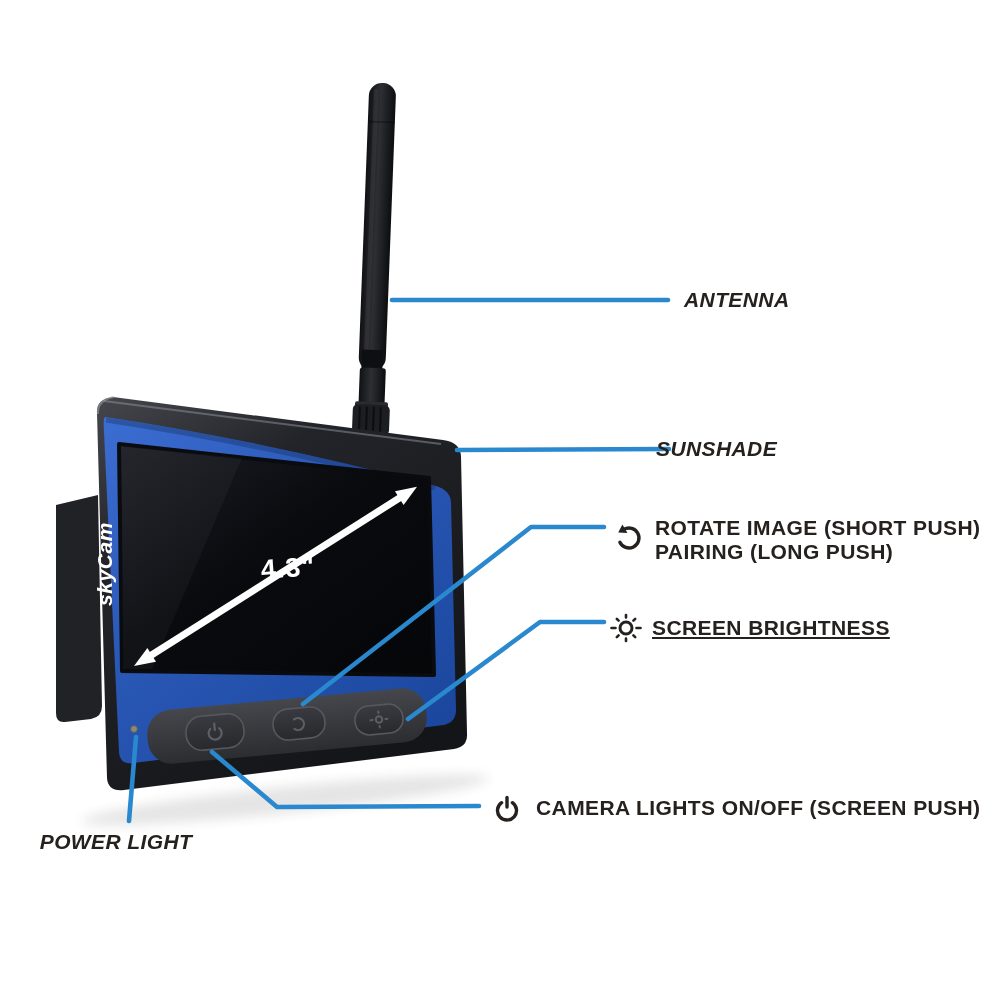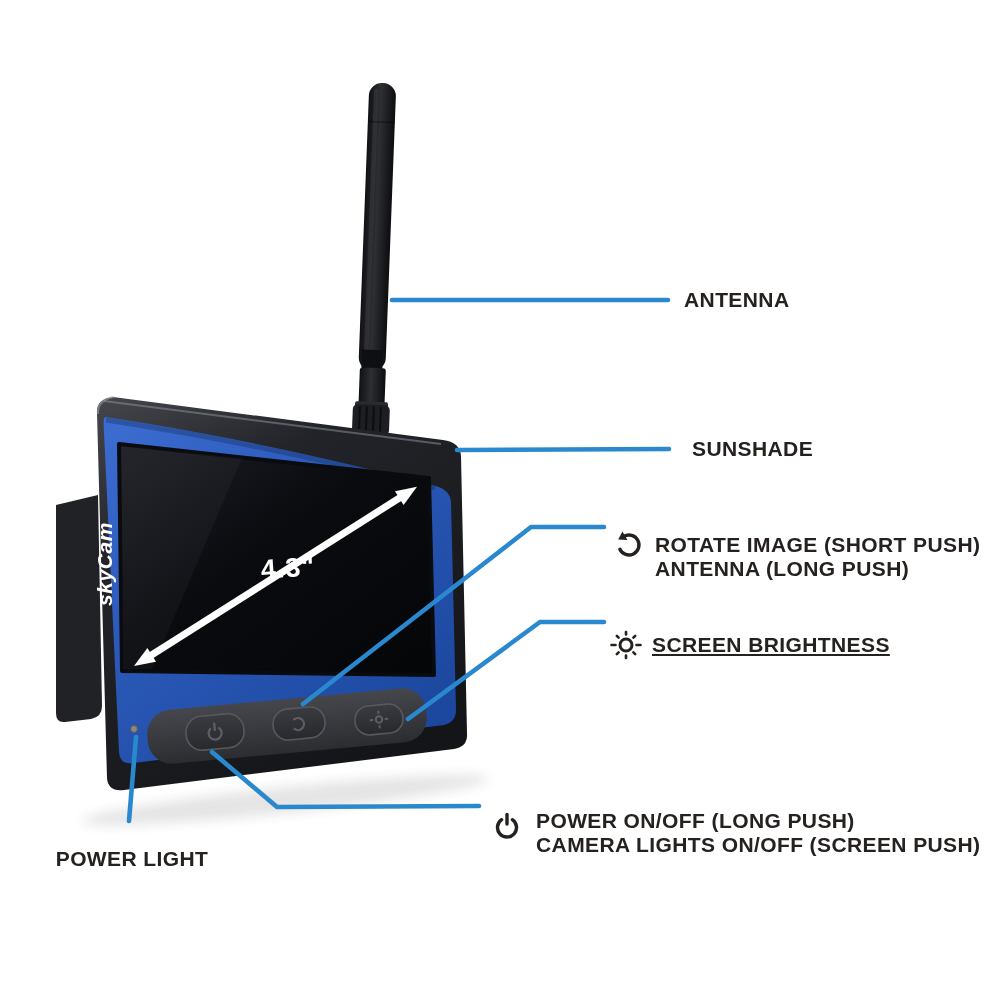--- a/index.html
+++ b/index.html
@@ -1,21 +1,21 @@
 <!DOCTYPE html>
 <html><head>
 <meta charset="utf-8">
 <style>
   html,body{margin:0;padding:0;background:#ffffff;}
   #stage{position:relative;width:1000px;height:1000px;background:#ffffff;overflow:hidden;
          font-family:"Liberation Sans",sans-serif;}
   #art{position:absolute;left:0;top:0;}
   .label{position:absolute;font-weight:700;font-size:21px;line-height:24px;
-         color:#25211f;letter-spacing:.4px;white-space:nowrap;}
-  .callout{position:absolute;display:flex;align-items:flex-start;margin-top:17px;}
+         color:#25211f;letter-spacing:.4px;white-space:nowrap;font-style:italic;}
+  .callout{position:absolute;display:flex;align-items:center;}
   .callout .txt{font-weight:700;font-size:21px;line-height:24px;color:#25211f;
                 letter-spacing:.4px;white-space:nowrap;}
   .icon{flex:0 0 auto;}
   .center2{text-align:center;}
   .on-device{position:absolute;color:#ffffff;font-weight:700;}
   #brand{left:50px;top:551px;width:110px;height:26px;line-height:26px;text-align:center;
          transform:rotate(-90deg);font-style:italic;font-size:21px;letter-spacing:.6px;}
   #size43{left:246px;top:553px;width:84px;text-align:center;transform:rotate(-4deg);
           font-size:27px;letter-spacing:1px;}
 </style>
@@ -131,30 +131,30 @@
       <path d="M 212,752 L 277,807 L 479,806"></path>
       <path d="M 136,737 L 129,821"></path>
     </g>
   </svg>
 
   <div id="brand" class="on-device">skyCam</div>
   <div id="size43" class="on-device">4.3"</div>
 
   <div class="label" style="left:684px;top:288px;">ANTENNA</div>
 
-  <div class="label" style="left:692px;top:437px;">SUNSHADE</div>
+  <div class="label" style="left:656px;top:437px;">SUNSHADE</div>
 
   <div class="callout" style="left:613px;top:516px;">
     <svg class="icon" width="32" height="32" viewBox="0 0 32 32" style="margin:-4px 10px 0 0;">
       <path d="M 6.9,20.2 A 10,10 0 1 0 11,7.3" fill="none" stroke="#25211f" stroke-width="3.4" stroke-linecap="round"></path>
       <polygon points="5.2,10.6 9.4,2.5 14.4,11.1" fill="#25211f"></polygon>
     </svg>
     <div class="txt">
       <div>ROTATE IMAGE (SHORT PUSH)</div>
-      <div>ANTENNA (LONG PUSH)</div>
+      <div>PAIRING (LONG PUSH)</div>
     </div>
   </div>
 
   <div class="callout" style="left:610px;top:612px;">
     <svg class="icon" width="32" height="32" viewBox="0 0 32 32" style="margin-right:10px;">
       <g stroke="#25211f" fill="none" stroke-linecap="round">
         <circle cx="16" cy="16" r="6" stroke-width="3"></circle>
         <g stroke-width="2.6">
           <line x1="26.5" y1="16" x2="30.5" y2="16"></line>
           <line x1="5.5" y1="16" x2="1.5" y2="16"></line>
@@ -171,22 +171,21 @@
   </div>
 
   <div class="callout" style="left:492px;top:792px;">
     <svg class="icon" width="30" height="30" viewBox="0 0 30 30" style="margin:2px 14px 0 0;">
       <g stroke="#25211f" fill="none" stroke-linecap="round">
         <path d="M 9.6,8.7 A 9.5,9.5 0 1 0 20.4,8.7" stroke-width="3.4"></path>
         <line x1="15" y1="3.5" x2="15" y2="13" stroke-width="3.4"></line>
       </g>
     </svg>
     <div class="txt">
-      <div>POWER ON/OFF (LONG PUSH)</div>
       <div>CAMERA LIGHTS ON/OFF (SCREEN PUSH)</div>
     </div>
   </div>
 
-  <div class="label center2" style="left:32px;top:830px;width:200px;line-height:23px;margin-top:17px;">
+  <div class="label center2" style="left:16px;top:830px;width:200px;line-height:23px;">
     <div>POWER LIGHT</div>
   </div>
 
 </div>
 
 </body></html>

